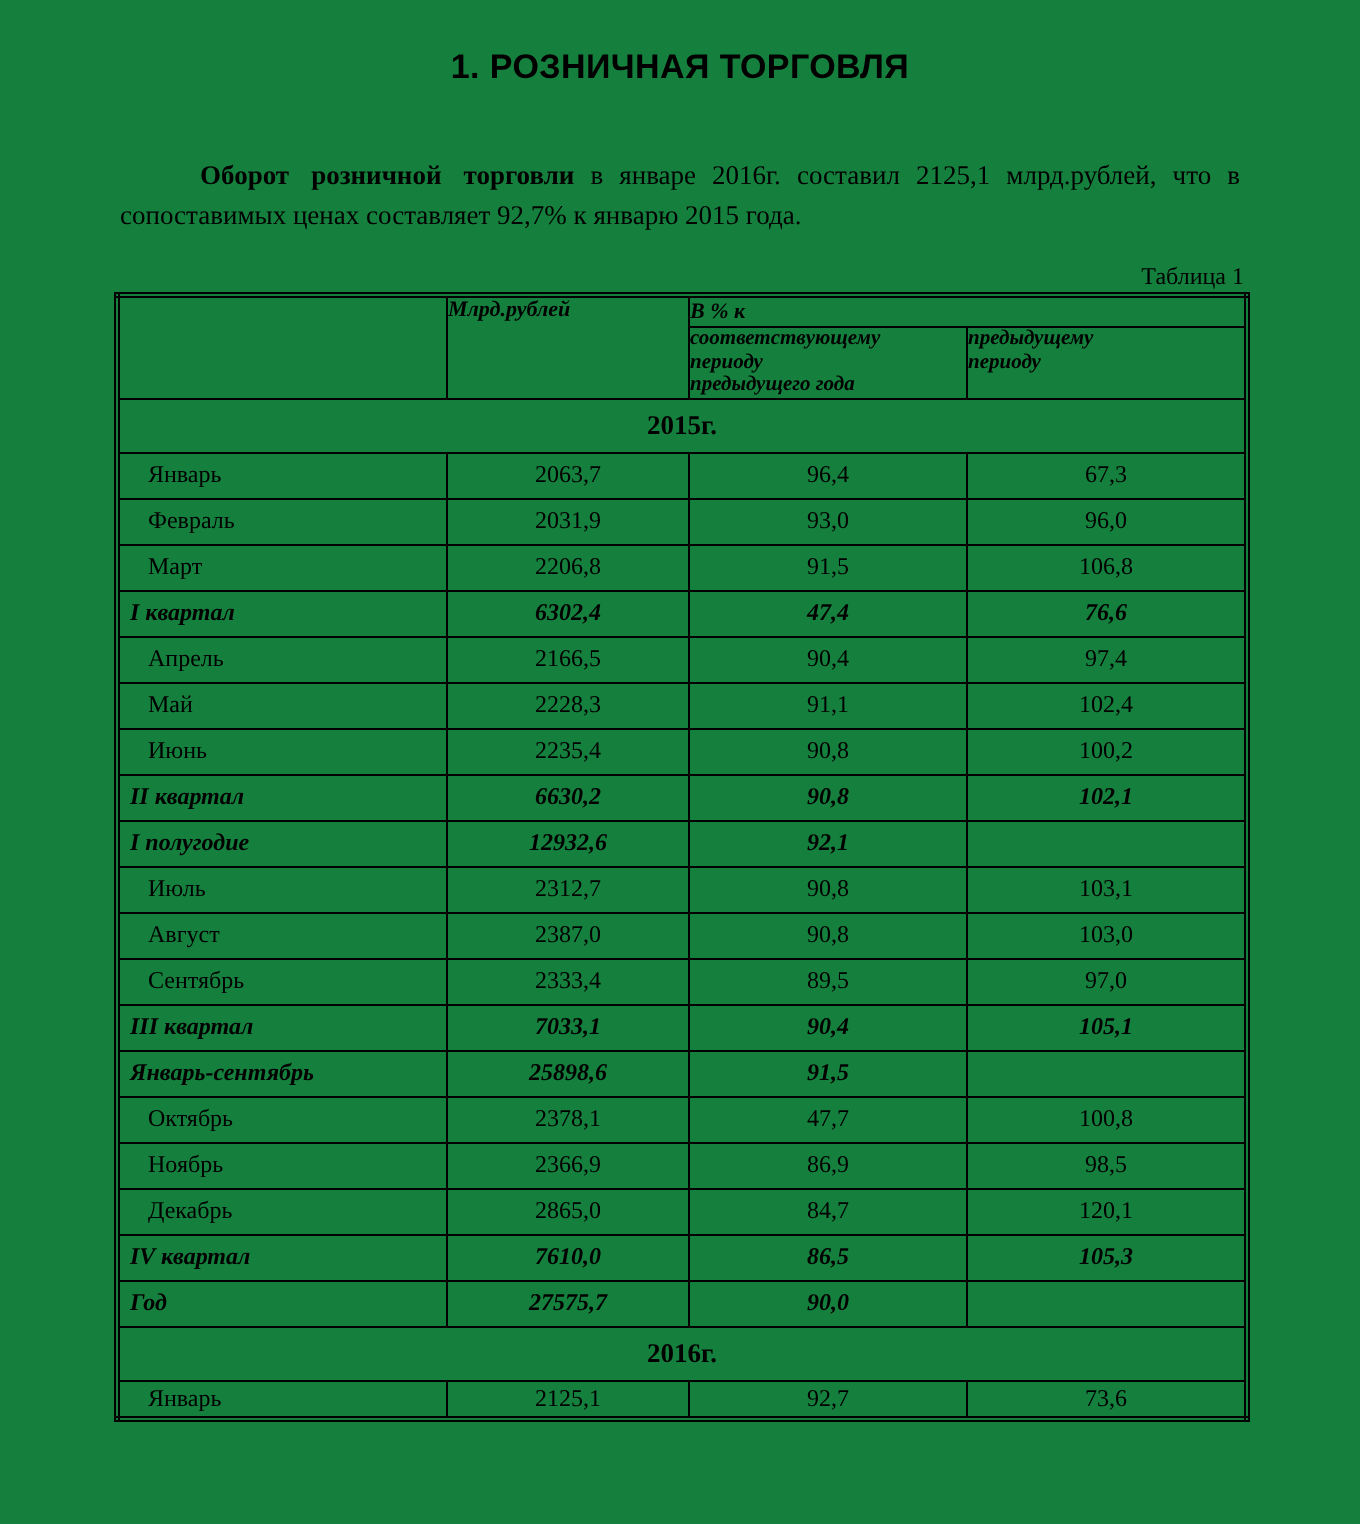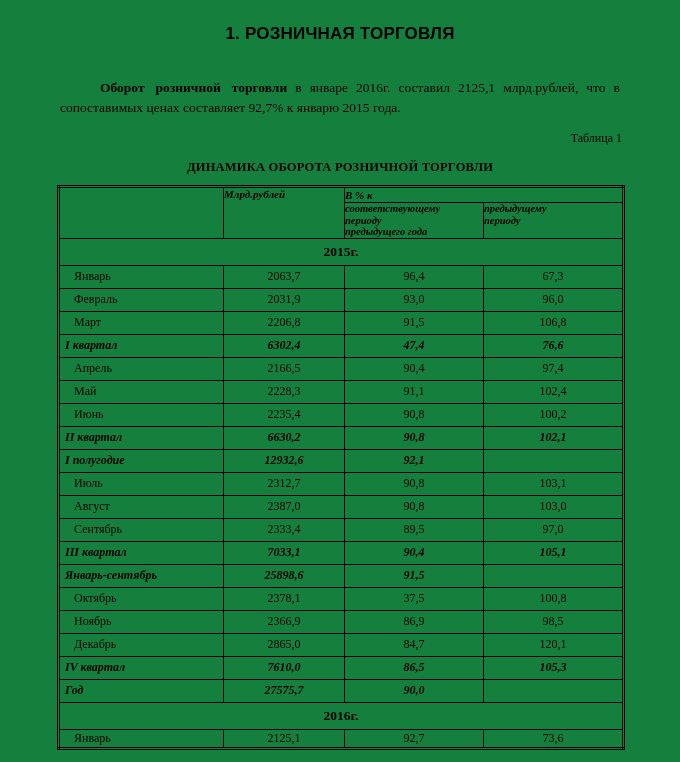--- a/index.html
+++ b/index.html
@@ -120,21 +120,20 @@
 <body>
 
 <div class="page">
 
   <h1 class="doc-title">1. РОЗНИЧНАЯ ТОРГОВЛЯ</h1>
 
   <p class="intro"><span class="lead">Оборот розничной торговли</span><span> в январе 2016г. составил 2125,1 млрд.рублей, что в сопоставимых ценах составляет 92,7% к январю 2015 года.</span></p>
 
   <div class="table-note">Таблица 1</div>
 
-  <div class="table-caption">ДИНАМИКА ОБОРОТА РОЗНИЧНОЙ ТОРГОВЛИ</div>
 
   <table class="data-table">
     <colgroup>
       <col style="width:165px">
       <col style="width:121px">
       <col style="width:139px">
       <col style="width:140px">
     </colgroup>
     <thead>
       <tr>
@@ -234,21 +233,21 @@
         </tr>
         <tr class="data-row agg">
           <td class="lbl">Январь-сентябрь</td>
           <td class="num">25898,6</td>
           <td class="num">91,5</td>
           <td class="num"></td>
         </tr>
         <tr class="data-row">
           <td class="lbl">Октябрь</td>
           <td class="num">2378,1</td>
-          <td class="num">37,5</td>
+          <td class="num">47,7</td>
           <td class="num">100,8</td>
         </tr>
         <tr class="data-row">
           <td class="lbl">Ноябрь</td>
           <td class="num">2366,9</td>
           <td class="num">86,9</td>
           <td class="num">98,5</td>
         </tr>
         <tr class="data-row">
           <td class="lbl">Декабрь</td>

